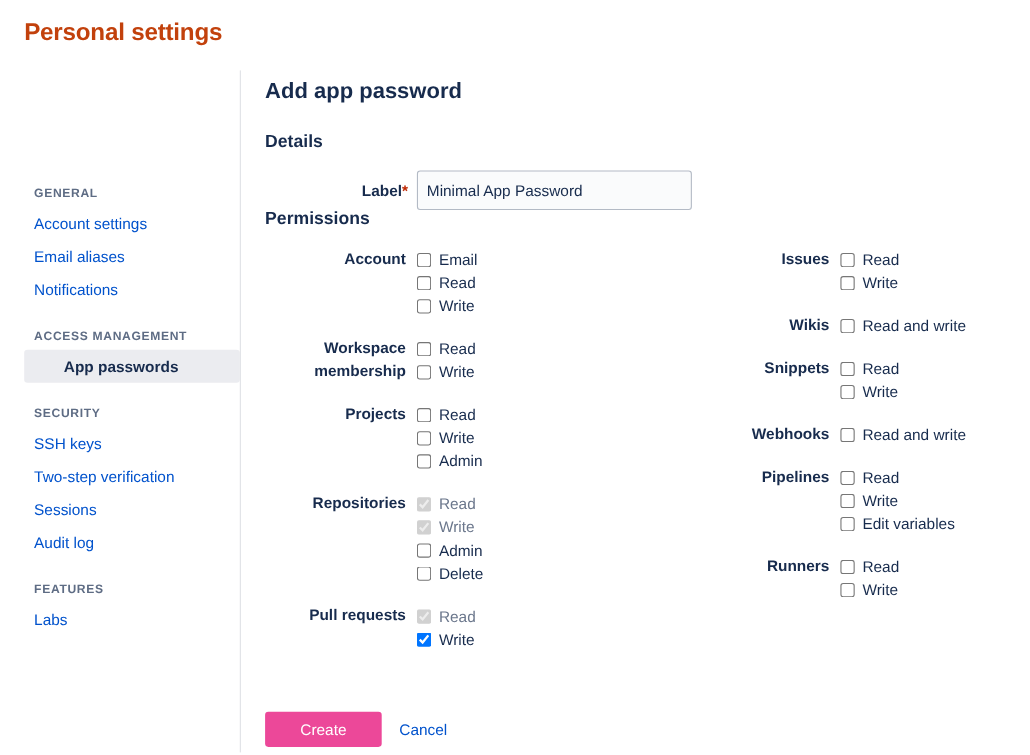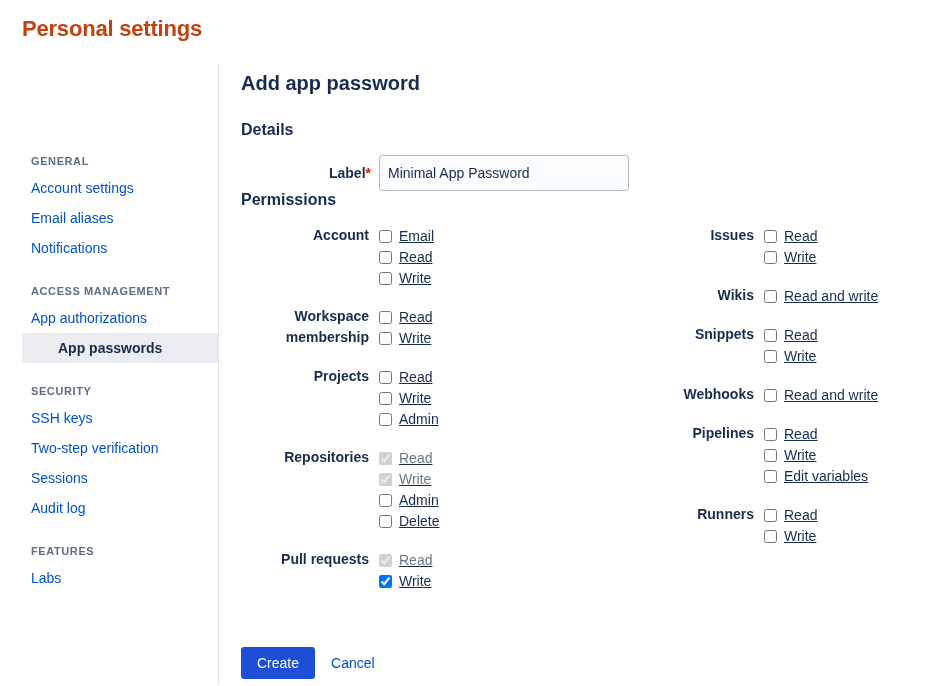--- a/index.html
+++ b/index.html
@@ -140,21 +140,20 @@
     box-sizing: border-box;
     font-size: 14px;
     font-weight: bold;
     color: #172b4d;
     line-height: 21px;
     padding-top: 0px;
   }
   .perm-opts {
     flex: 1 1 auto;
     padding-top: 1px;
-    text-decoration: underline;
   }
   .opt {
     display: flex;
     align-items: center;
     line-height: 21px;
     margin-bottom: 0px;
     height: 21px;
   }
   .opt input[type="checkbox"] {
     margin: 0 7px 0 0;
@@ -170,27 +169,27 @@
   .opt.disabled label {
     color: #6b778c;
   }
   .actions {
     margin-top: 38px;
     margin-left: 0;
     display: flex;
     align-items: center;
   }
   .btn-primary {
-    background: #1d4ed8;
+    background: #ec4899;
     color: #ffffff;
     border: none;
     border-radius: 3px;
     font-size: 14px;
     font-family: "Liberation Sans", sans-serif;
-    padding: 8px 16px;
+    padding: 8px 32px;
     cursor: pointer;
     line-height: 16px;
   }
   .btn-link {
     background: none;
     border: none;
     color: #0052cc;
     font-size: 14px;
     font-family: "Liberation Sans", sans-serif;
     margin-left: 12px;
@@ -209,21 +208,20 @@
 
     <div class="sb-group">
       <div class="sb-group-label">GENERAL</div>
       <a class="sb-item">Account settings</a>
       <a class="sb-item">Email aliases</a>
       <a class="sb-item">Notifications</a>
     </div>
 
     <div class="sb-group">
       <div class="sb-group-label">ACCESS MANAGEMENT</div>
-      <a class="sb-item">App authorizations</a>
       <a class="sb-item selected">App passwords</a>
     </div>
 
     <div class="sb-group">
       <div class="sb-group-label">SECURITY</div>
       <a class="sb-item">SSH keys</a>
       <a class="sb-item">Two-step verification</a>
       <a class="sb-item">Sessions</a>
       <a class="sb-item">Audit log</a>
     </div>

